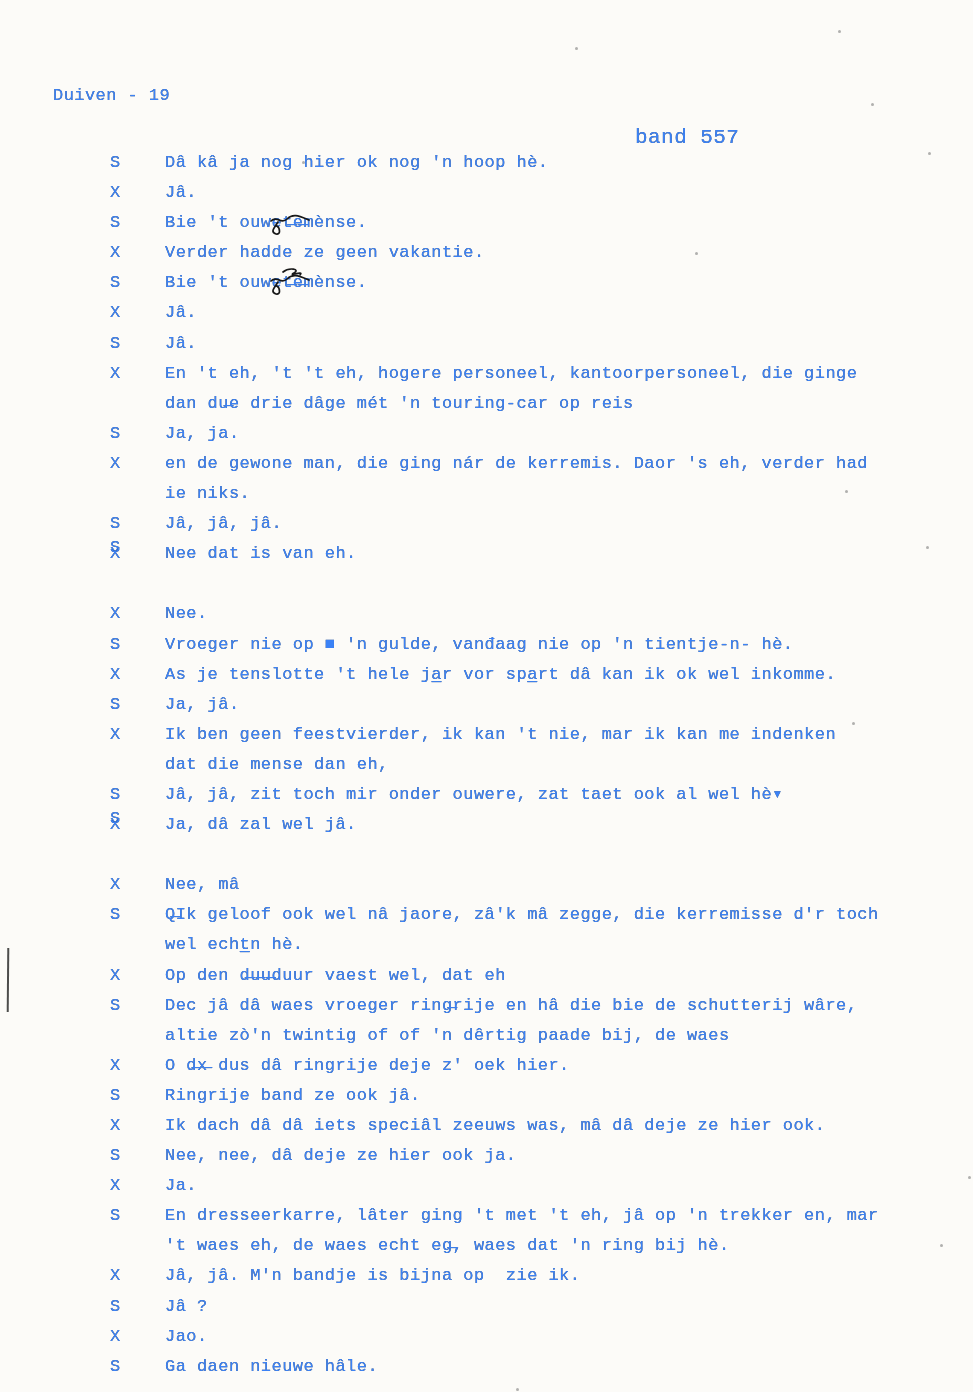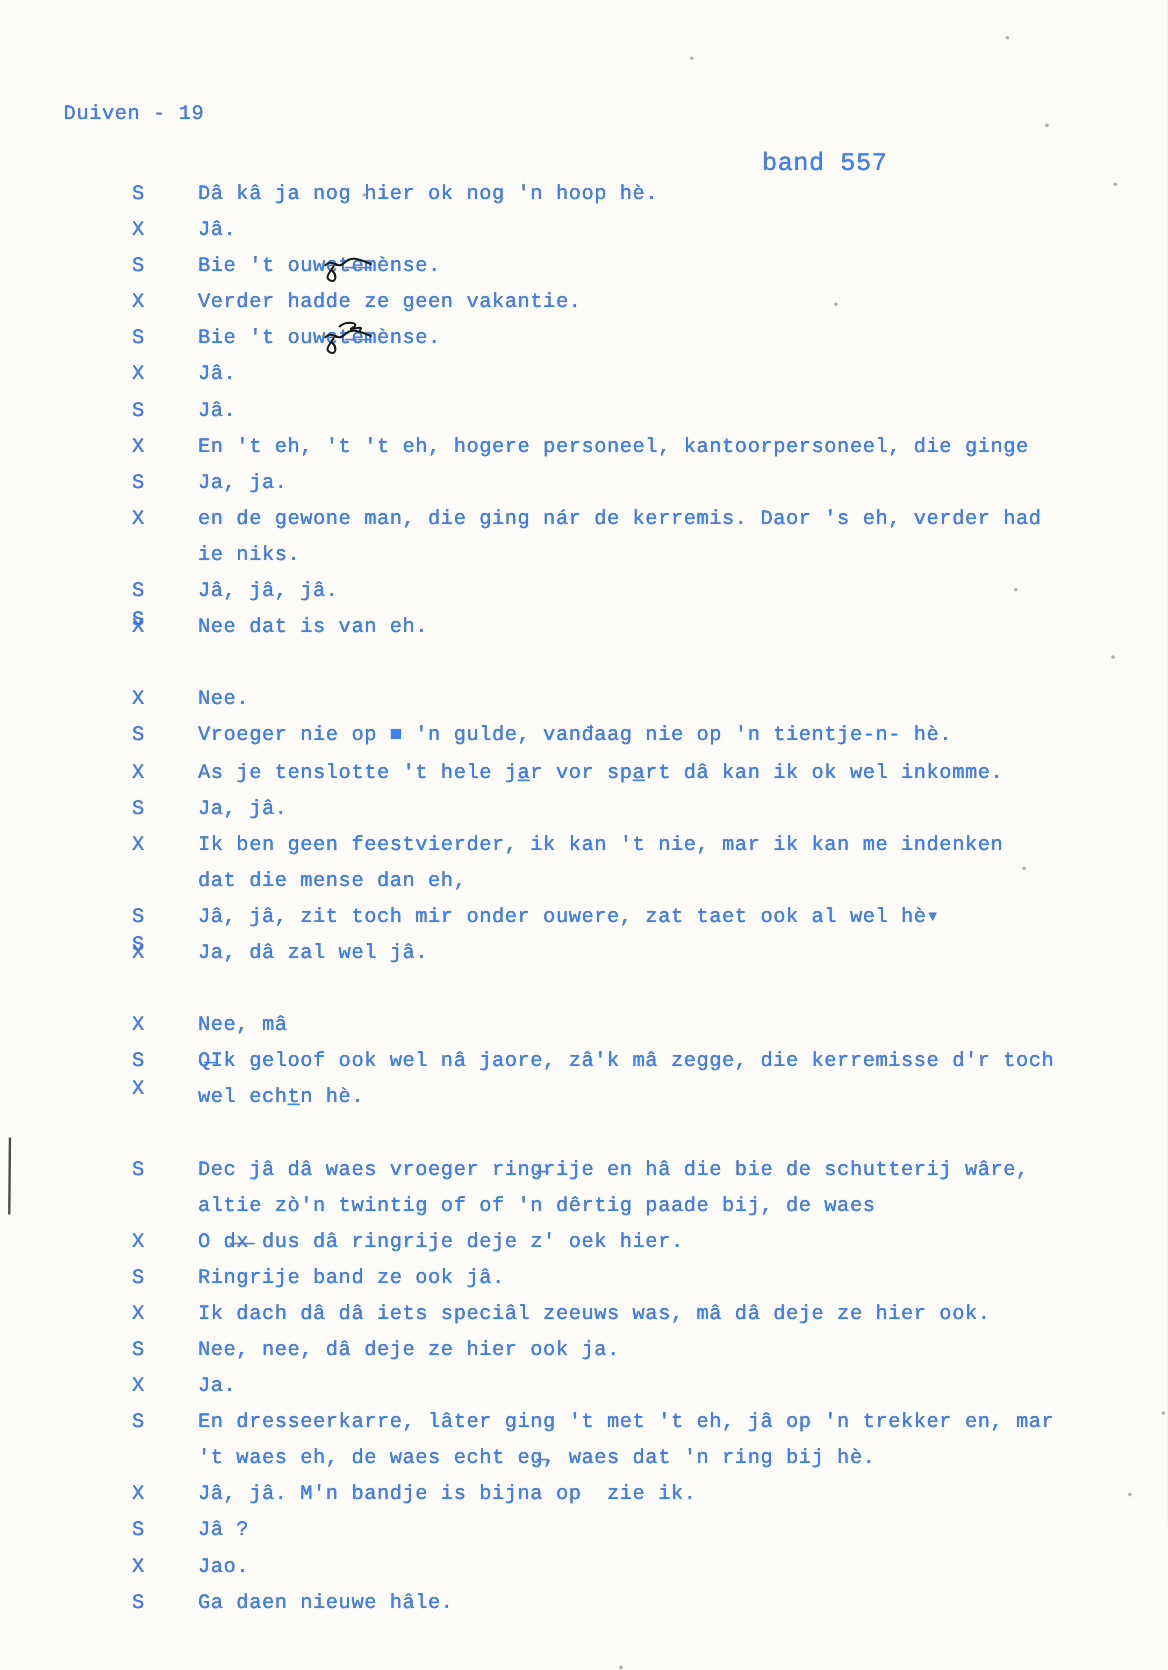--- a/index.html
+++ b/index.html
@@ -85,20 +85,24 @@
   </div>
       <div class="line">
     <span class="spk">S</span>
     <span class="txt">Jâ.</span>
   </div>
       <div class="line">
     <span class="spk">X</span>
     <span class="txt">En 't eh, 't 't eh, hogere personeel, kantoorpersoneel, die ginge</span>
   </div>
       <div class="line">
+    <span class="spk"></span>
+    <span class="txt">dan du̶e drie dâge mét 'n touring-car op reis</span>
+  </div>
+      <div class="line">
     <span class="spk">S</span>
     <span class="txt">Ja, ja.</span>
   </div>
       <div class="line">
     <span class="spk">X</span>
     <span class="txt">en de gewone man, die ging nár de kerremis. Daor 's eh, verder had</span>
   </div>
       <div class="line">
     <span class="spk"></span>
     <span class="txt">ie niks.</span>
@@ -156,20 +160,21 @@
       <div class="line">
     <span class="spk">S</span>
     <span class="txt">Q̶Ik geloof ook wel nâ jaore, zâ'k mâ zegge, die kerremisse d'r toch</span>
   </div>
       <div class="line">
     <span class="spk"></span>
     <span class="txt">wel echt̲n hè.</span>
   </div>
       <div class="line">
     <span class="spk">X</span>
+    <span class="txt">Op den d̶u̶u̶duur vaest wel, dat eh</span>
   </div>
       <div class="line">
     <span class="spk">S</span>
     <span class="txt">Dec jâ dâ waes vroeger ring̶rije en hâ die bie de schutterij wâre,</span>
   </div>
       <div class="line">
     <span class="spk"></span>
     <span class="txt">altie zò'n twintig of of 'n dêrtig paade bij, de waes</span>
   </div>
       <div class="line">

